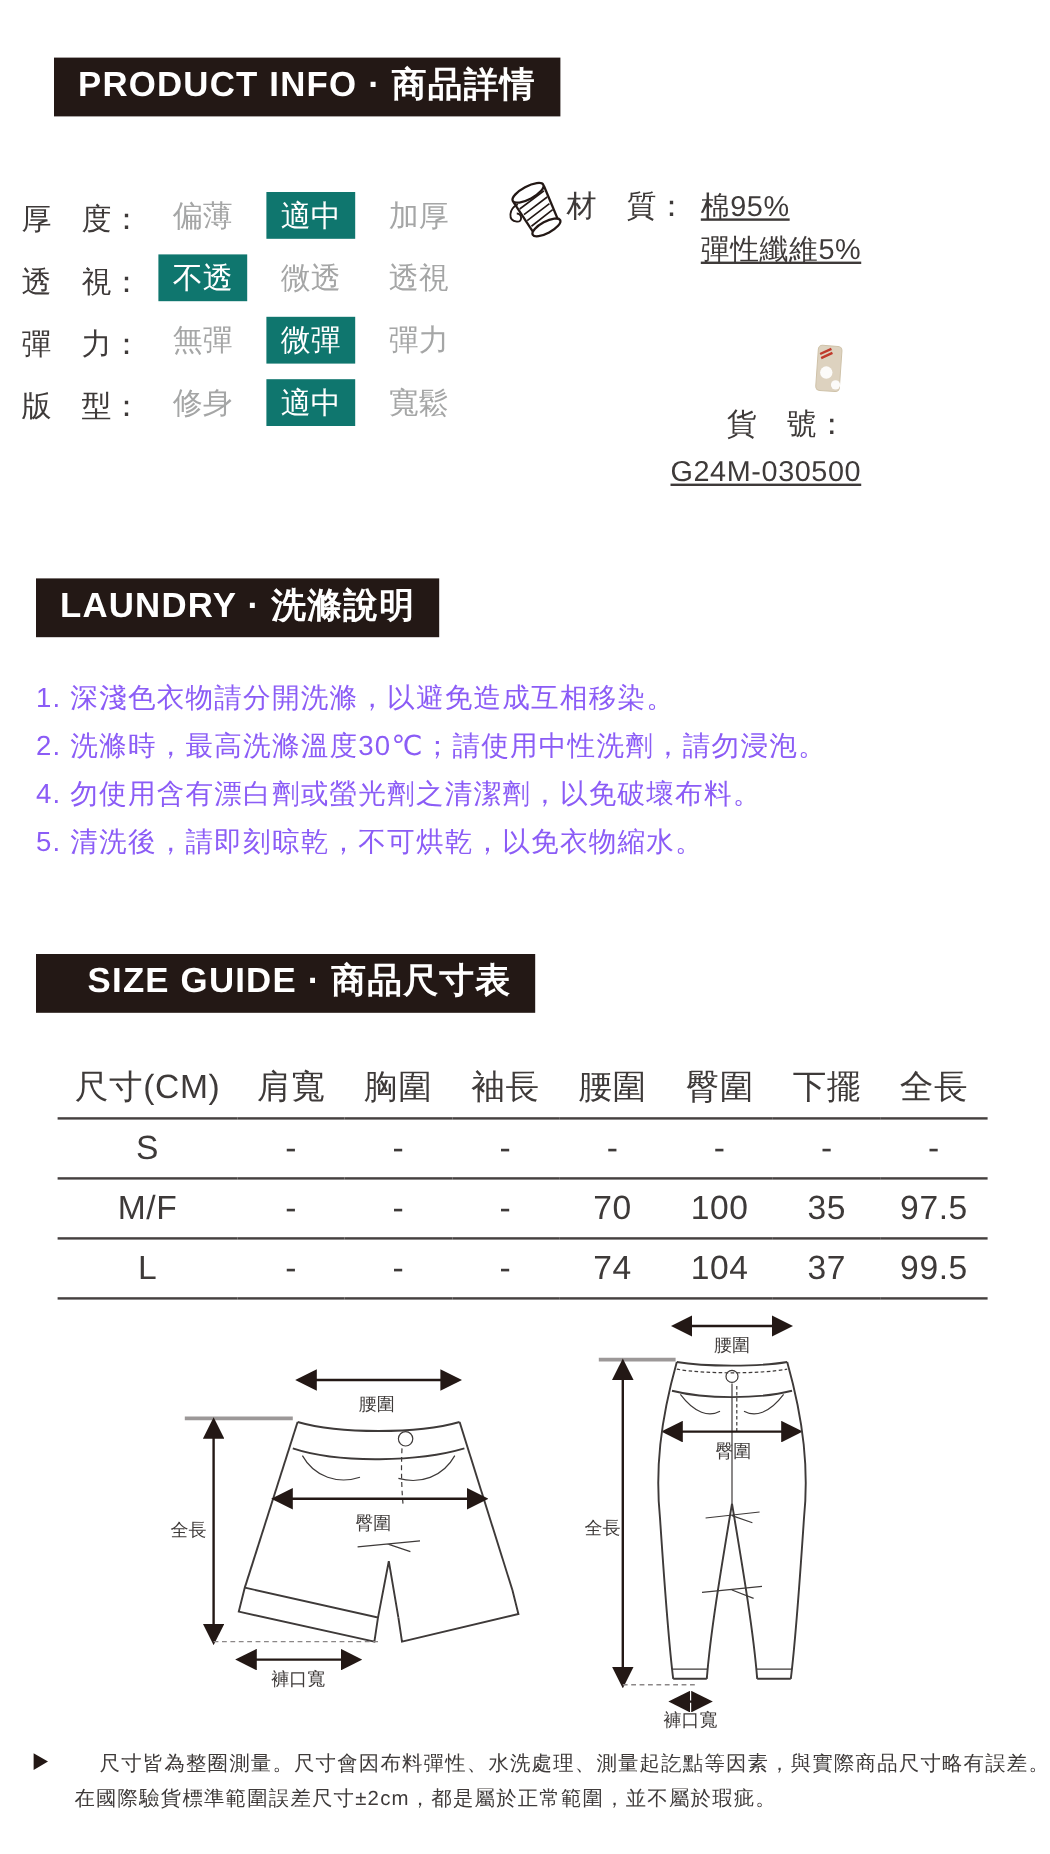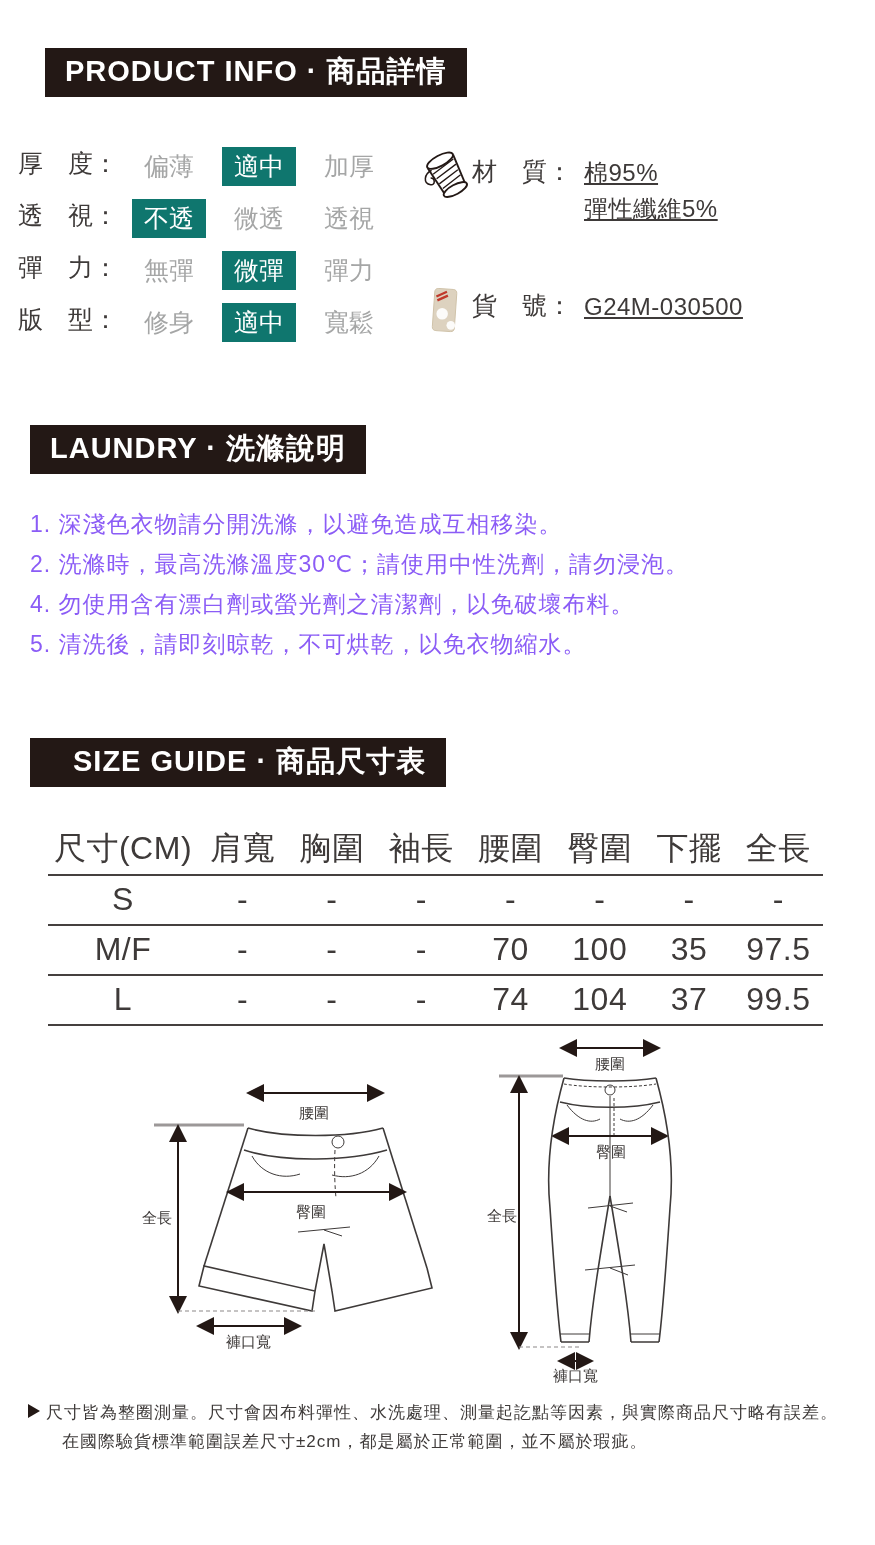--- a/index.html
+++ b/index.html
@@ -12,58 +12,58 @@
     display:inline-block; background:#231815; color:#ffffff; font-weight:bold;
     font-size:29px; letter-spacing:1px; padding:8px 20px 9px 20px; line-height:1.1;
   }
   .hdr-product { margin:48px 0 0 45px; }
   .hdr-laundry { margin:70px 0 0 30px; }
   .hdr-size    { margin:74px 0 0 30px;padding-left:43px; }
 
   
   .attr-area { display:flex; margin:50px 0 0 18px; }
   .attr-col { width:392px; }
-  .attr-row { display:flex; align-items:flex-start; height:52px; }
+  .attr-row { display:flex; align-items:flex-end; height:52px; }
   .attr-label { font-size:25px; color:#3e3a39; white-space:nowrap; margin-right:14px; }
   .opt { width:74px; text-align:center; font-size:25px; color:#a5a6a6; margin-right:16px; padding:3px 0; }
   .opt.selected { background:#0f766e; color:#ffffff; }
 
   .right-col { margin-left:12px; padding-top:2px; }
   .info-row { display:flex; align-items:flex-start; }
-  .info-row.itemno { margin-top:56px; align-items:flex-start; }
+  .info-row.itemno { margin-top:56px; align-items:flex-end;flex-direction:column; }
   .info-icon { width:48px; height:54px; flex:0 0 48px; margin-right:2px; }
   .info-label { font-size:25px; color:#3e3a39; white-space:nowrap; margin-right:12px; padding-top:6px; }
   .info-value { font-size:24px; color:#3e3a39; line-height:36px; padding-top:6px; letter-spacing:0.5px;text-decoration:underline; }
 
   .note { display:flex; margin:30px 0 0 28px; font-size:17px; letter-spacing:0.5px; color:#3e3a39; line-height:26px; }
   .tri { width:0; height:0; border-top:7px solid transparent; border-bottom:7px solid transparent;
          border-left:12px solid #231815; margin:6px 6px 0 0; flex:0 0 auto; }
 
   .laundry-list { margin:30px 0 0 30px; list-style:none; }
   .laundry-list li { font-size:23px; color:#8b5cf6; line-height:40px; letter-spacing:1px; }
 
   table.size { border-collapse:collapse; margin:38px 0 0 48px; width:775px; }
   table.size th, table.size td {
-    font-weight:normal; font-size:32px; color:#3e3a39; text-align:center;
+    font-weight:normal; font-size:28px; color:#3e3a39; text-align:center;
     height:50px; border-bottom:2px solid #45403f; letter-spacing:0.5px;
   }
   table.size th.c0, table.size td.c0 { width:150px; }
 
   .diagram-area { position:relative; height:352px; margin-top:2px; }
   .svg-shorts { position:absolute; left:138px; top:52px; }
   .svg-pants  { position:absolute; left:487px; top:8px; }
   .dgm-label { font-size:15px; fill:#3e3a39; }
   .dgm-line { stroke:#3e3a39; stroke-width:1.6; fill:none; }
   .dgm-thin { stroke:#3e3a39; stroke-width:1; fill:none; }
   .dgm-arrow { stroke:#231815; stroke-width:2; fill:none; }
   .dgm-dash { stroke:#8b8787; stroke-width:1.2; fill:none; stroke-dasharray:4 3; }
   .dgm-tick { stroke:#9c9898; stroke-width:3; fill:none; }
 
   .size-note { margin:18px 0 0 28px; font-size:17px; letter-spacing:1px; color:#3e3a39; line-height:29px; }
-  .size-note .row1 { display:flex; }
+  .size-note .row1 { display:flex;justify-content:space-between; }
   .size-note .row2 { padding-left:34px; }
 </style>
 </head>
 <body>
 
 <div class="page">
 
   
   <div class="header-box hdr-product">PRODUCT INFO · 商品詳情</div>
 

